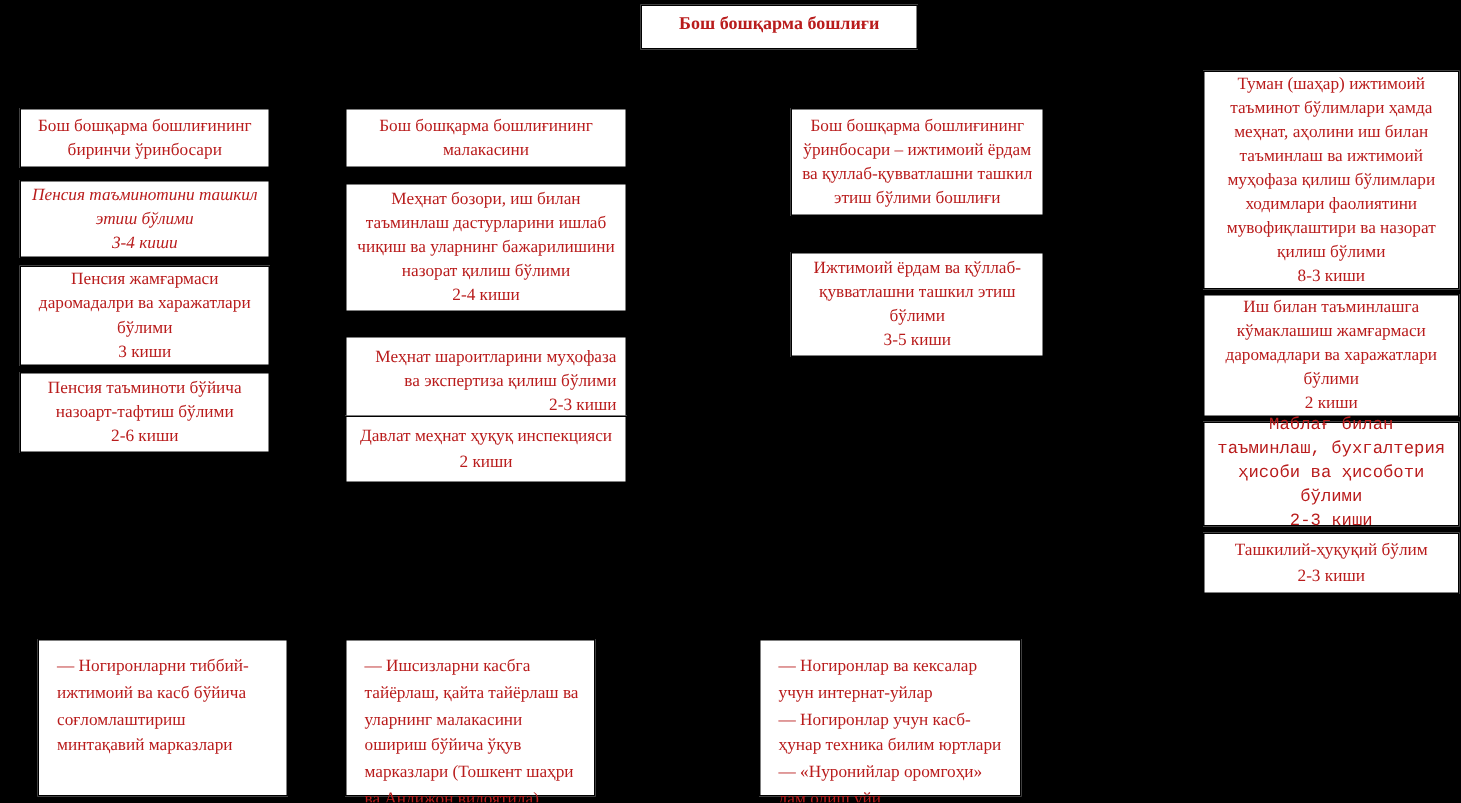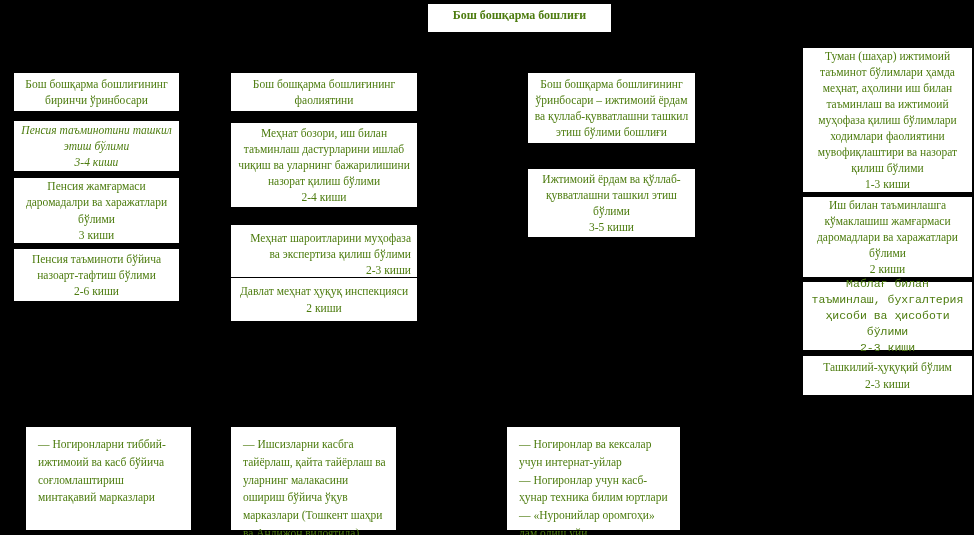--- a/index.html
+++ b/index.html
@@ -1,20 +1,20 @@
 <!DOCTYPE html>
 <html><head>
 <meta charset="utf-8">
 <style>
   html, body { margin:0; padding:0; background:#000; }
   .canvas {
     position:relative; width:974px; height:535px; background:#000; overflow:hidden;
   }
   .box {
-    position:absolute; background:#ffffff; color:#4d7c0f;
+    position:absolute; background:#ffffff; color:#b91c1c;
     font-family:"Liberation Serif", "DejaVu Serif", serif;
     font-size:11.5px; line-height:1.4; white-space:pre-line;
     box-sizing:border-box; border:1px solid #000;
   }
   .center {
     display:flex; align-items:center; justify-content:center;
     text-align:center; padding:2px 6px;
   }
   .leftalign {
     text-align:left; padding:9px 10px 4px 12px; line-height:1.55;
@@ -52,34 +52,34 @@
   <div class="box root rootbox">Бош бошқарма бошлиғи</div>
 
   <div class="box center c1b1">Бош бошқарма бошлиғининг биринчи ўринбосари</div>
   <div class="box center c1b2">Пенсия таъминотини ташкил этиш бўлими
 3-4 киши</div>
   <div class="box center c1b3">Пенсия жамғармаси даромадалри ва харажатлари бўлими
 3 киши</div>
   <div class="box center c1b4">Пенсия таъминоти бўйича назоарт-тафтиш бўлими
 2-6 киши</div>
 
-  <div class="box center c2b1">Бош бошқарма бошлиғининг фаолиятини</div>
+  <div class="box center c2b1">Бош бошқарма бошлиғининг малакасини</div>
   <div class="box center c2b2">Меҳнат бозори, иш билан таъминлаш дастурларини ишлаб чиқиш ва уларнинг бажарилишини назорат қилиш бўлими
 2-4 киши</div>
   <div class="box center c2b3">Меҳнат шароитларини муҳофаза ва экспертиза қилиш бўлими
 2-3 киши</div>
   <div class="box center c2b4">Давлат меҳнат ҳуқуқ инспекцияси
 2 киши</div>
 
   <div class="box center c3b1">Бош бошқарма бошлиғининг ўринбосари – ижтимоий ёрдам ва қуллаб-қувватлашни ташкил этиш бўлими бошлиғи</div>
   <div class="box center c3b2">Ижтимоий ёрдам ва қўллаб-қувватлашни ташкил этиш бўлими
 3-5 киши</div>
 
   <div class="box center c4b1">Туман (шаҳар) ижтимоий таъминот бўлимлари ҳамда меҳнат, аҳолини иш билан таъминлаш ва ижтимоий муҳофаза қилиш бўлимлари ходимлари фаолиятини мувофиқлаштири ва назорат қилиш бўлими
-1-3 киши</div>
+8-3 киши</div>
   <div class="box center c4b2">Иш билан таъминлашга кўмаклашиш жамғармаси даромадлари ва харажатлари бўлими
 2 киши</div>
   <div class="box center c4b3">Маблағ билан таъминлаш, бухгалтерия ҳисоби ва ҳисоботи бўлими
 2-3 киши</div>
   <div class="box center c4b4">Ташкилий-ҳуқуқий бўлим
 2-3 киши</div>
 
   <div class="box leftalign bb">— Ишсизларни касбга тайёрлаш, қайта тайёрлаш ва уларнинг малакасини ошириш бўйича ўқув марказлари (Тошкент шаҳри ва Андижон вилоятида)</div>
   <div class="box leftalign ba">— Ногиронларни тиббий-ижтимоий ва касб бўйича соғломлаштириш минтақавий марказлари</div>
   <div class="box leftalign bc">— Ногиронлар ва кексалар учун интернат-уйлар

